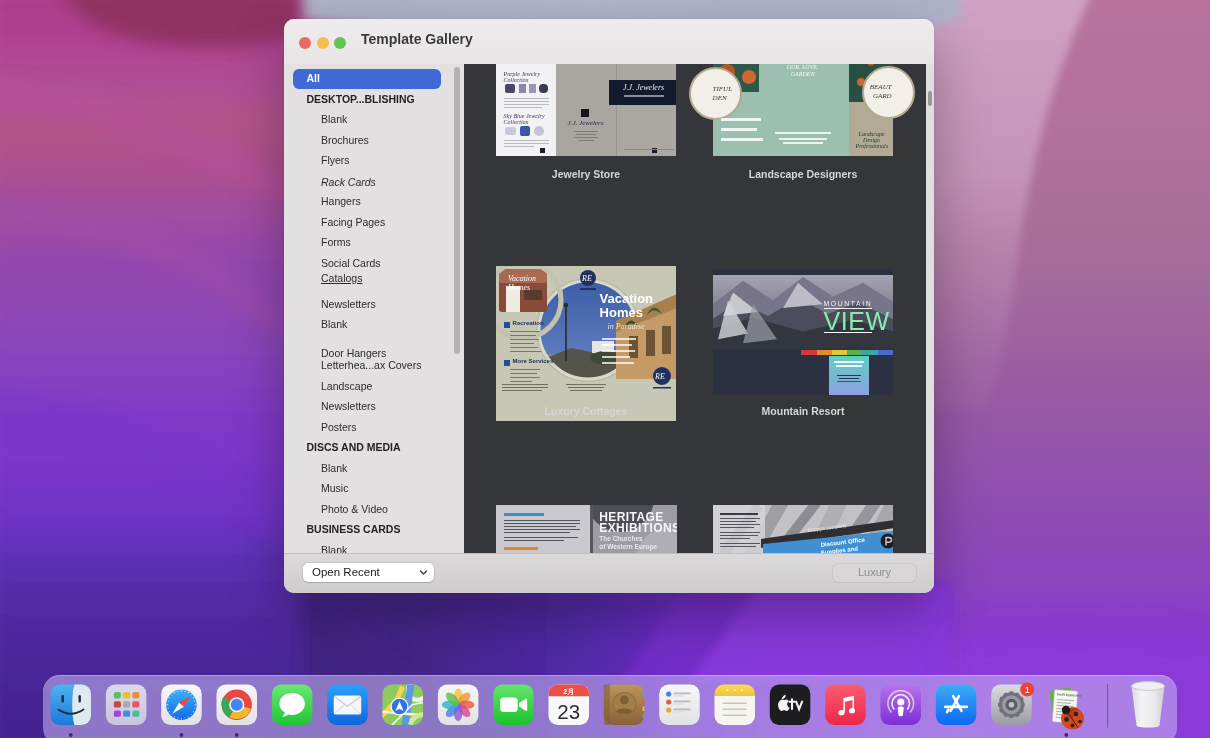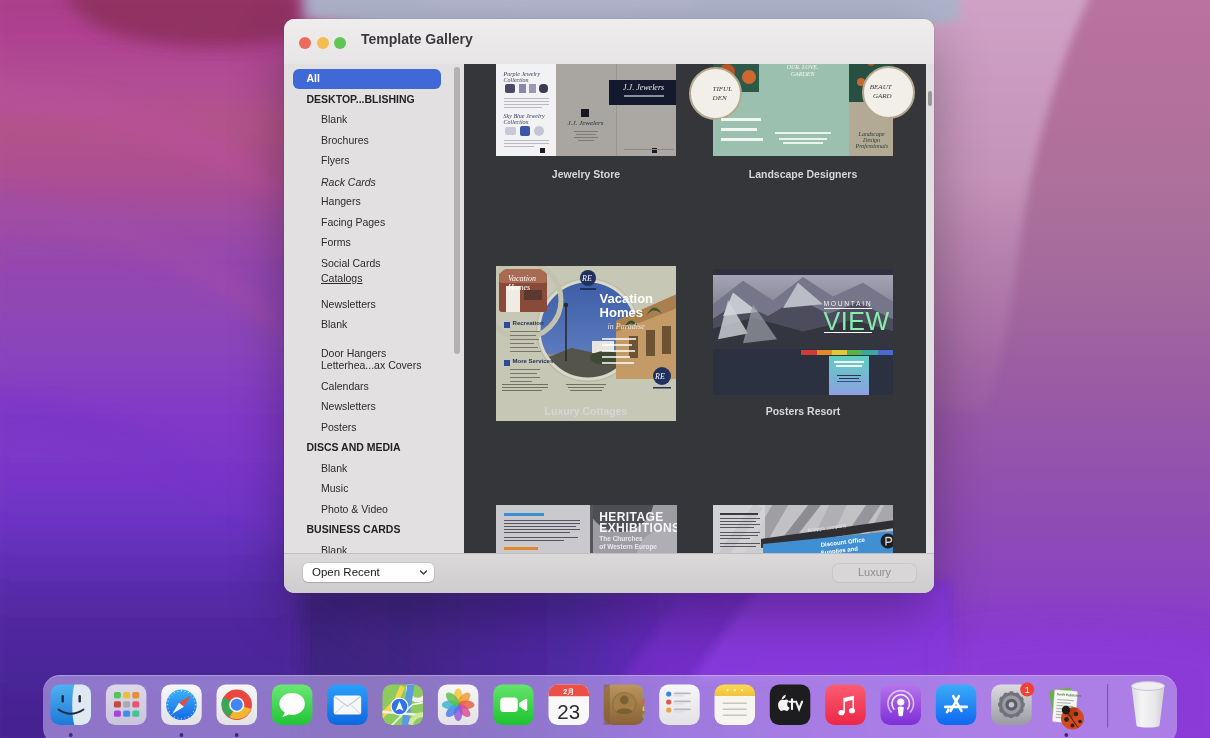--- a/index.html
+++ b/index.html
@@ -401,21 +401,21 @@
     <div class="abs" style="left:37px;top:112px;color:#2b2b2d;font-style:italic;">Rack Cards</div>
     <div class="abs" style="left:37px;top:131.0px;color:#2b2b2d;">Hangers</div>
     <div class="abs" style="left:37px;top:151.5px;color:#2b2b2d;">Facing Pages</div>
     <div class="abs" style="left:37px;top:172.0px;color:#2b2b2d;">Forms</div>
     <div class="abs" style="left:37px;top:192.5px;color:#2b2b2d;">Social Cards</div>
     <div class="abs" style="left:37px;top:208px;color:#2b2b2d;text-decoration:underline;">Catalogs</div>
     <div class="abs" style="left:37px;top:233.5px;color:#2b2b2d;">Newsletters</div>
     <div class="abs" style="left:37px;top:254.0px;color:#2b2b2d;">Blank</div>
     <div class="abs" style="left:37px;top:274.5px;color:#2b2b2d;margin-top:8px;">Door Hangers</div>
     <div class="abs" style="left:37px;top:295.0px;color:#2b2b2d;">Letterhea...ax Covers</div>
-    <div class="abs" style="left:37px;top:315.5px;color:#2b2b2d;">Calendars</div>
+    <div class="abs" style="left:37px;top:315.5px;color:#2b2b2d;">Landscape</div>
     <div class="abs" style="left:37px;top:336.0px;color:#2b2b2d;">Newsletters</div>
     <div class="abs" style="left:37px;top:356.5px;color:#2b2b2d;">Posters</div>
     <div class="abs" style="left:22.5px;top:377.0px;font-weight:bold;color:#232325;">DISCS AND MEDIA</div>
     <div class="abs" style="left:37px;top:397.5px;color:#2b2b2d;">Blank</div>
     <div class="abs" style="left:37px;top:418.0px;color:#2b2b2d;text-align:right;">Music</div>
     <div class="abs" style="left:37px;top:438.5px;color:#2b2b2d;">Photo &amp; Video</div>
     <div class="abs" style="left:22.5px;top:459.0px;font-weight:bold;color:#232325;">BUSINESS CARDS</div>
     <div class="abs" style="left:37px;top:479.5px;color:#2b2b2d;">Blank</div>
     <div class="abs" style="left:169.5px;top:3px;width:6px;height:287px;border-radius:3px;background:#b3b1b2;"></div>
   </div>
@@ -600,21 +600,21 @@
         <rect x="61" width="16" height="7" fill="#3aa8a0"></rect>
             <rect x="77" width="16" height="7" fill="#4a6ad0"></rect>
       </svg>
       <div class="abs" style="left:116px;top:87px;width:40px;height:40px;background:linear-gradient(#5ecfc2,#8f9fe2);"></div>
       <div class="abs" style="left:121px;top:92px;width:30px;height:2px;background:rgba(255,255,255,0.9);"></div>
       <div class="abs" style="left:123px;top:96px;width:26px;height:2px;background:rgba(255,255,255,0.9);"></div>
       <div class="abs" style="left:124px;top:106px;width:24px;height:1px;background:#2c3550;"></div>
       <div class="abs" style="left:126px;top:109px;width:20px;height:1px;background:#2c3550;"></div>
       <div class="abs" style="left:124px;top:112px;width:24px;height:1px;background:#3a4a90;"></div>
     </div>
-    <div class="abs" style="left:249px;top:340.5px;width:180px;text-align:center;font-size:10.5px;font-weight:600;color:#d6d6d8;">Posters Resort</div>
+    <div class="abs" style="left:249px;top:340.5px;width:180px;text-align:center;font-size:10.5px;font-weight:600;color:#d6d6d8;">Mountain Resort</div>
 
     <div class="abs" style="left:32.3px;top:441.3px;width:180.9px;height:129px;background:#c9c9ce;overflow:hidden;">
       <div class="abs" style="left:94px;top:0;width:87px;height:129px;background:#9c9ca2;"></div>
       <svg class="abs" style="left:94px;top:0" width="87" height="129" viewBox="0 0 87 129">
         <circle cx="78" cy="55" r="32" fill="#aeaeb4"></circle>
         <circle cx="10" cy="100" r="28" fill="#a8a8ae"></circle>
         <circle cx="30" cy="-7" r="34" fill="#4e4e55"></circle>
       </svg>
       <div class="abs" style="left:94px;top:0;width:2.5px;height:129px;background:#55555a;"></div>
       <div class="abs" style="left:103px;top:7px;width:80px;font-size:12px;font-weight:bold;color:#f6f6f8;letter-spacing:0.4px;line-height:10.5px;">HERITAGE<br>EXHIBITIONS</div>

